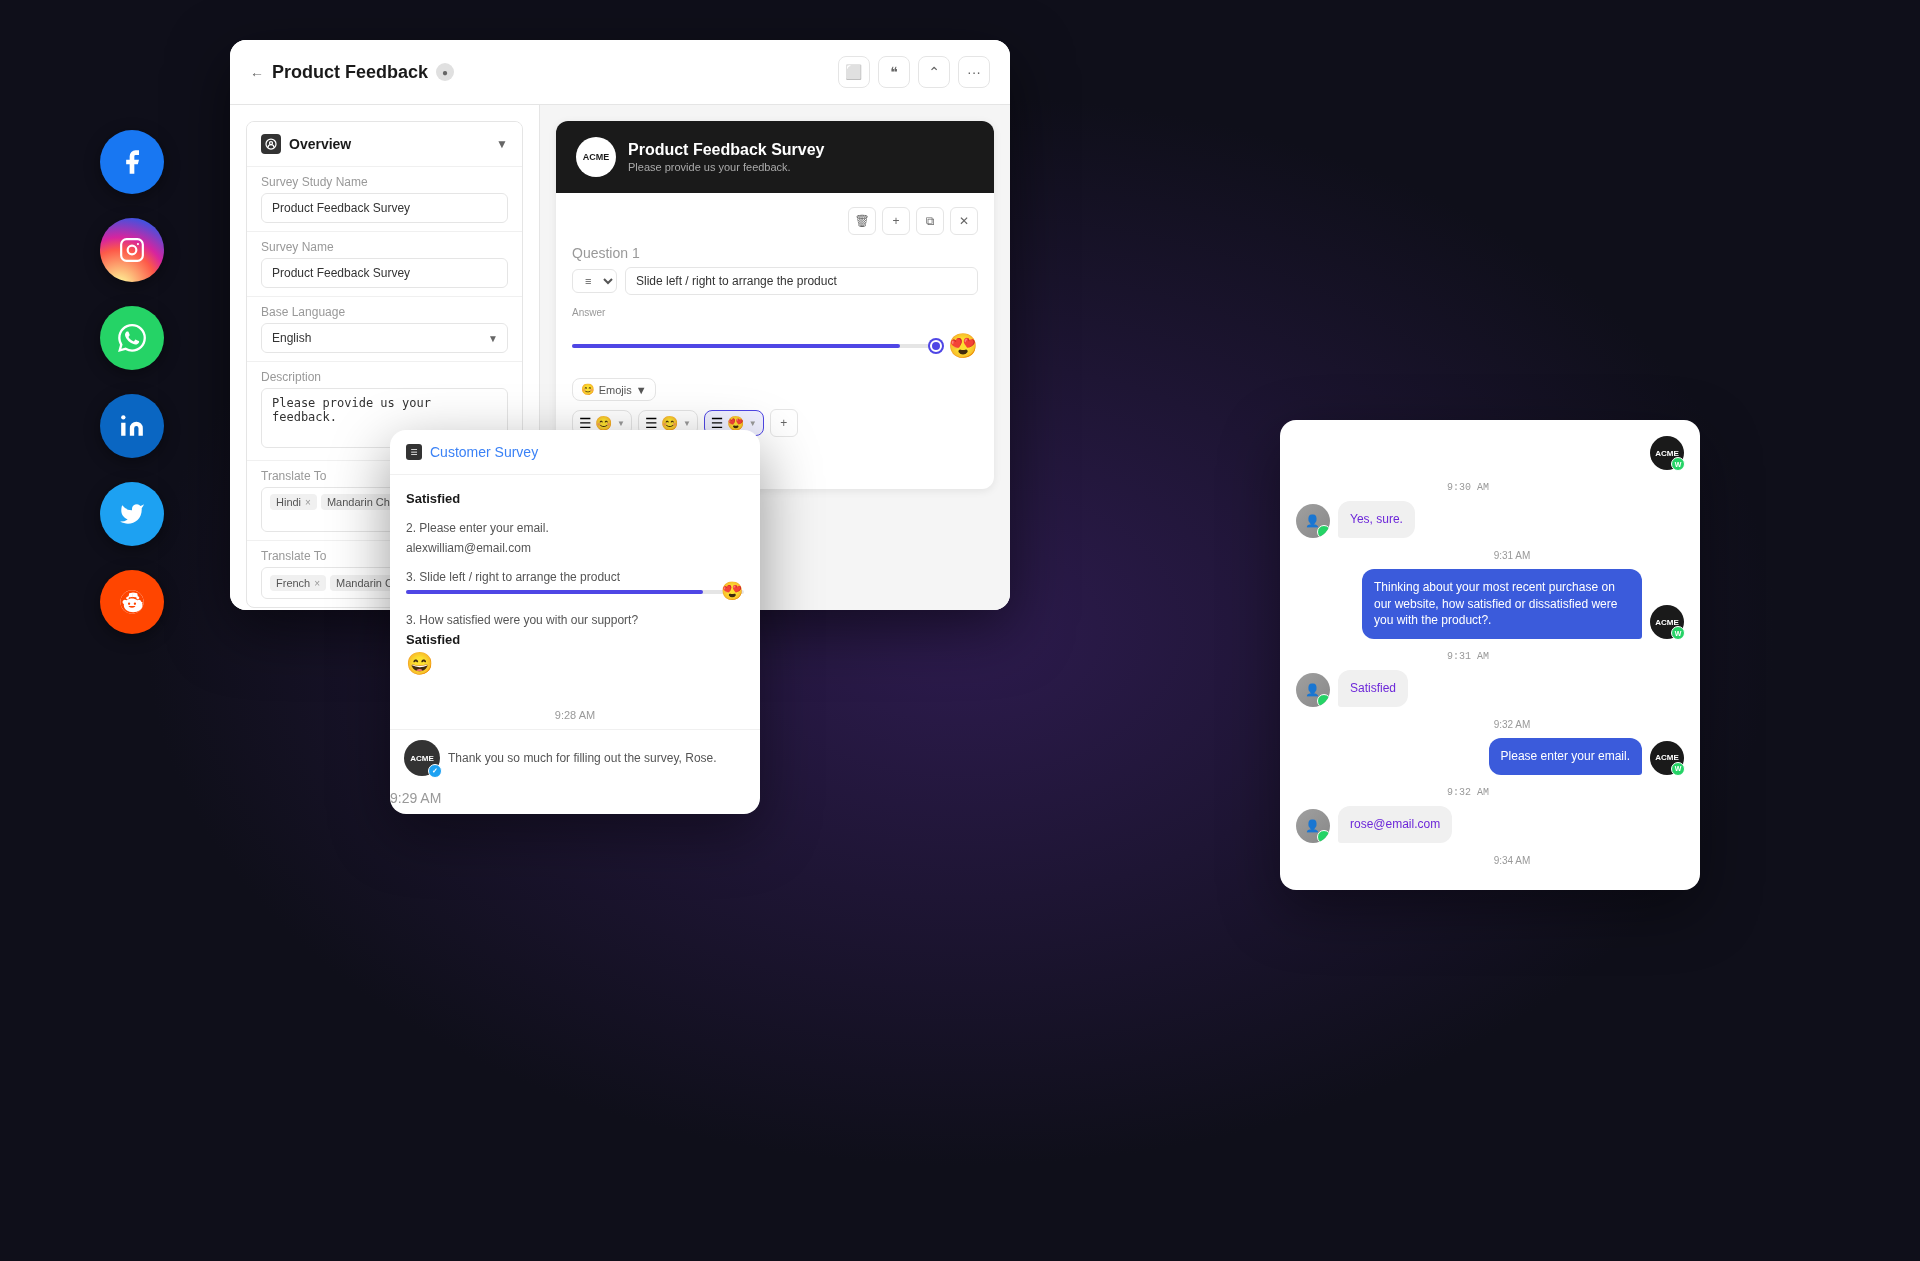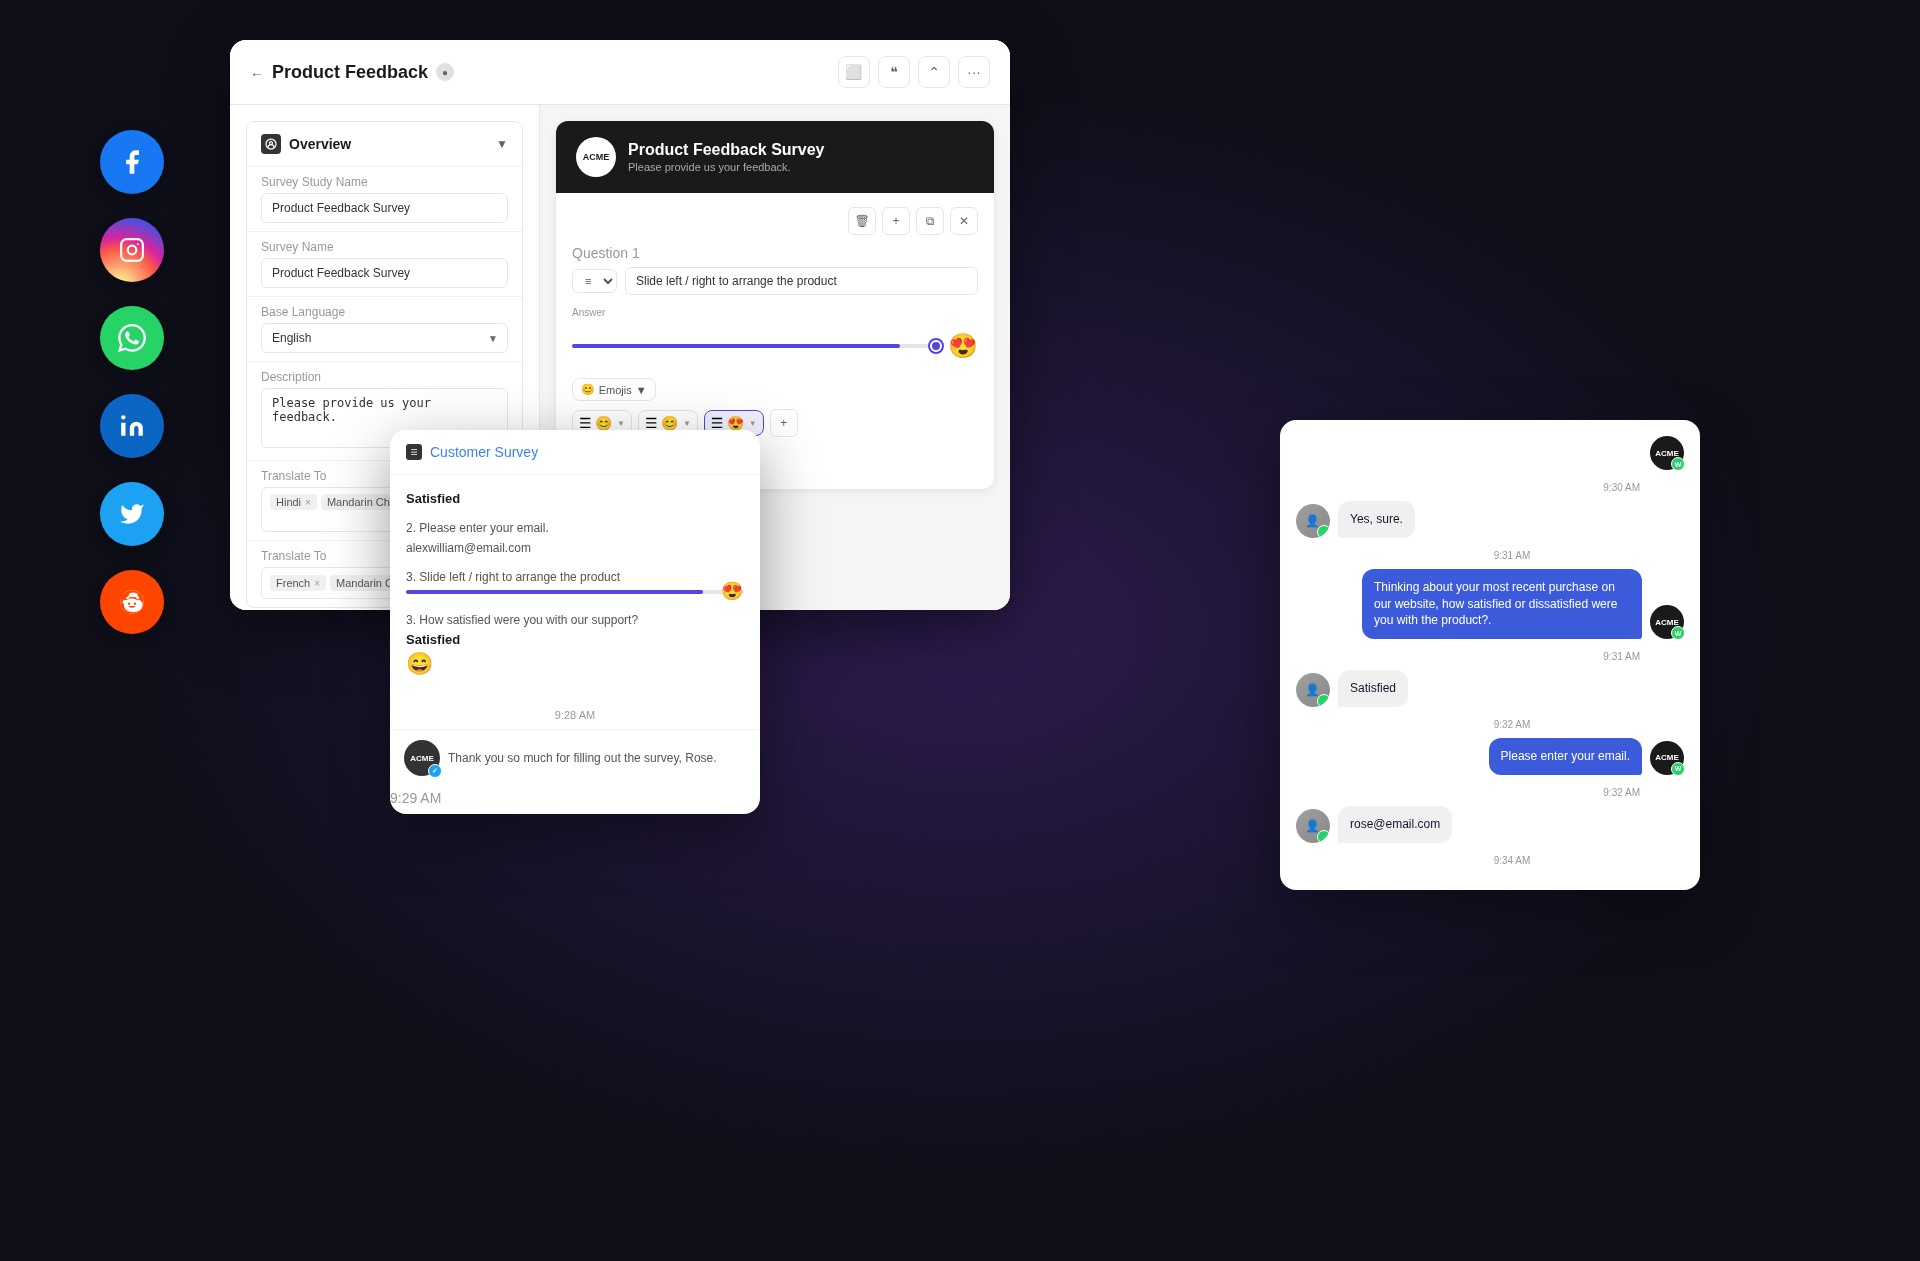--- a/index.html
+++ b/index.html
@@ -700,40 +700,41 @@
     .wa-bubble {
       max-width: 280px;
       padding: 10px 12px;
       border-radius: 12px;
       font-size: 12px;
       line-height: 1.4;
     }
 
     .wa-bubble.incoming {
       background: #f0f0f0;
-      color: #0f172a;
+      color: #6d28d9;
       border-bottom-left-radius: 3px;
     }
 
     .wa-bubble.outgoing {
       background: #3b5bdb;
       color: white;
       border-bottom-right-radius: 3px;
     }
 
     .wa-time {
       font-size: 10px;
       color: #999;
       text-align: center;
       margin-bottom: 8px;
     }
 
     .wa-time.outgoing {
-      text-align: right;
+      text-align: center;
       padding-right: 44px;
+      font-family: Liberation Mono, monospace;
     }
 
     .acme-wa-avatar {
       width: 34px;
       height: 34px;
       border-radius: 50%;
       background: #1a1a1a;
       display: flex;
       align-items: center;
       justify-content: center;

